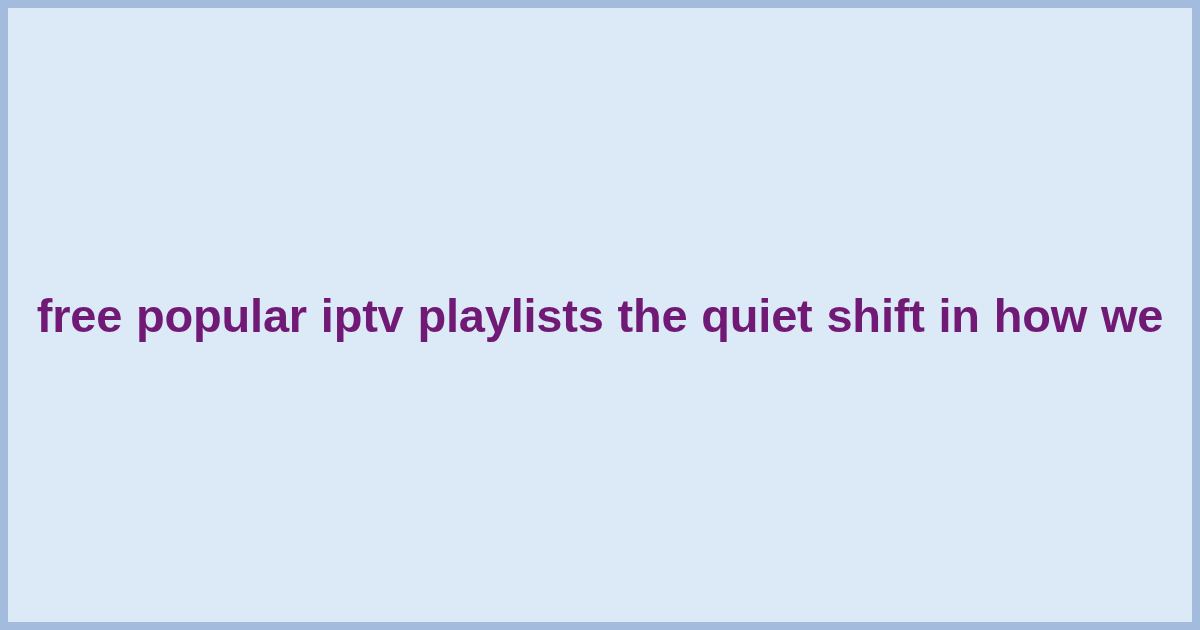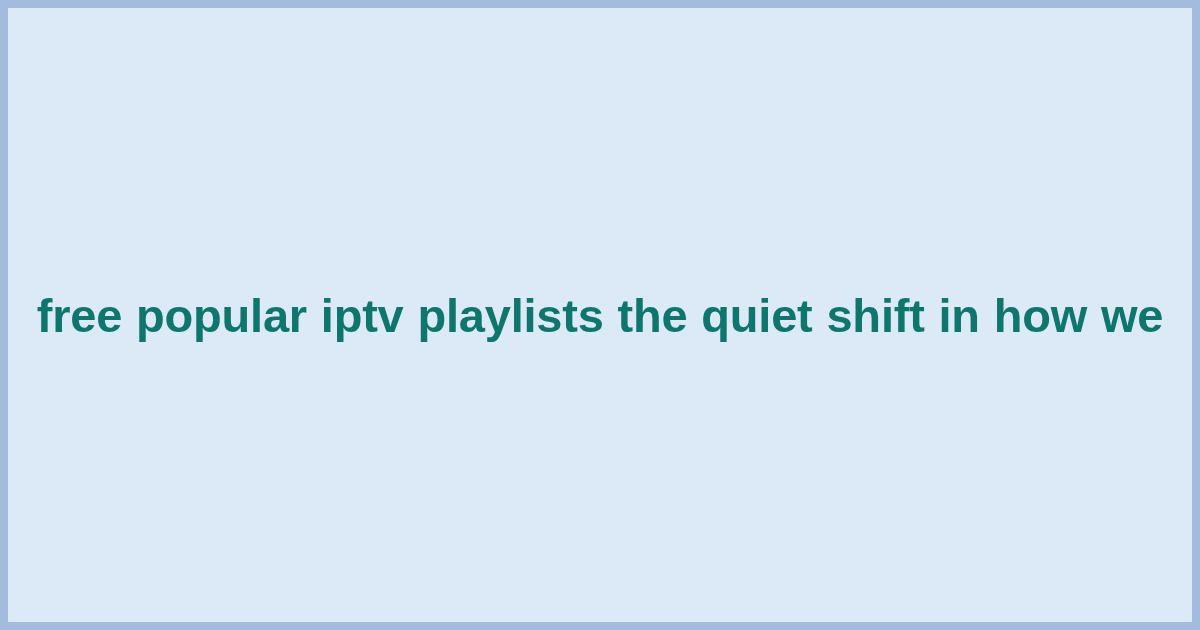--- a/index.html
+++ b/index.html
@@ -60,18 +60,18 @@
     display: block;
   }
 </style>
 </head>
 <body>
 
 <div class="og-card" style="background: rgb(163, 187, 220); padding: 8px;">
 
   <div class="og-canvas" style="background: rgb(220, 233, 247);">
 
-    <h1 class="og-headline" style="color: #0f766e; font-size: 47px; line-height: 58px; text-align: center;">
+    <h1 class="og-headline" style="color: #701a75; font-size: 47px; line-height: 58px; text-align: center;">
       <span class="og-headline-inner">free popular iptv playlists the quiet shift in how we</span>
     </h1>
 
   </div>
 </div>
 
 </body></html>

